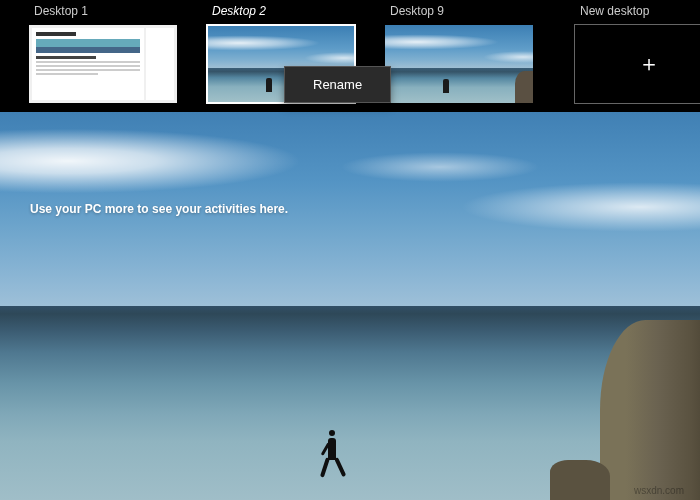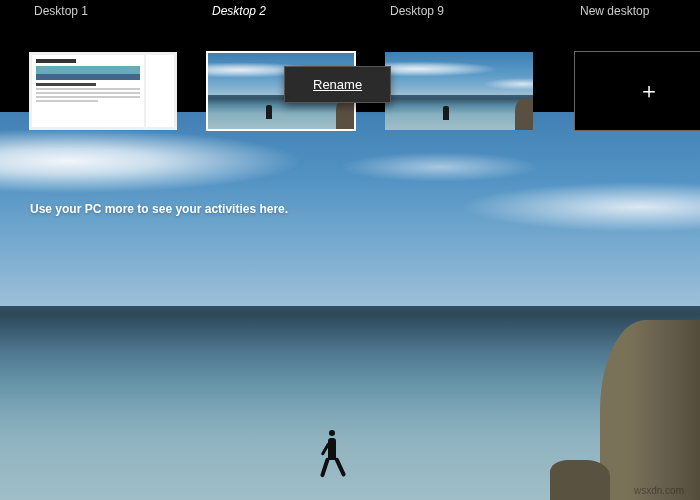--- a/index.html
+++ b/index.html
@@ -22,21 +22,20 @@
       align-items: flex-start;
       padding: 4px 0 8px 0;
       position: relative;
       z-index: 10;
     }
     .desktop-item {
       display: flex;
       flex-direction: column;
       margin-left: 28px;
       cursor: pointer;
-      gap: 27px;
     }
     .desktop-item:first-child {
       margin-left: 28px;
     }
     .desktop-label {
       color: #ccc;
       font-size: 12px;
       font-weight: 400;
       margin-bottom: 6px;
       margin-left: 6px;
@@ -158,21 +157,20 @@
       background: #2b2b2b;
       border: 1px solid #555;
       z-index: 20;
       box-shadow: 0 4px 8px rgba(0,0,0,0.4);
     }
     .context-item {
       padding: 10px 28px;
       color: #fff;
       font-size: 13px;
       cursor: pointer;
-      text-decoration: underline;
     }
     .wallpaper {
       position: absolute;
       top: 112px;
       left: 0;
       right: 0;
       bottom: 0;
       overflow: hidden;
     }
     .sky {

